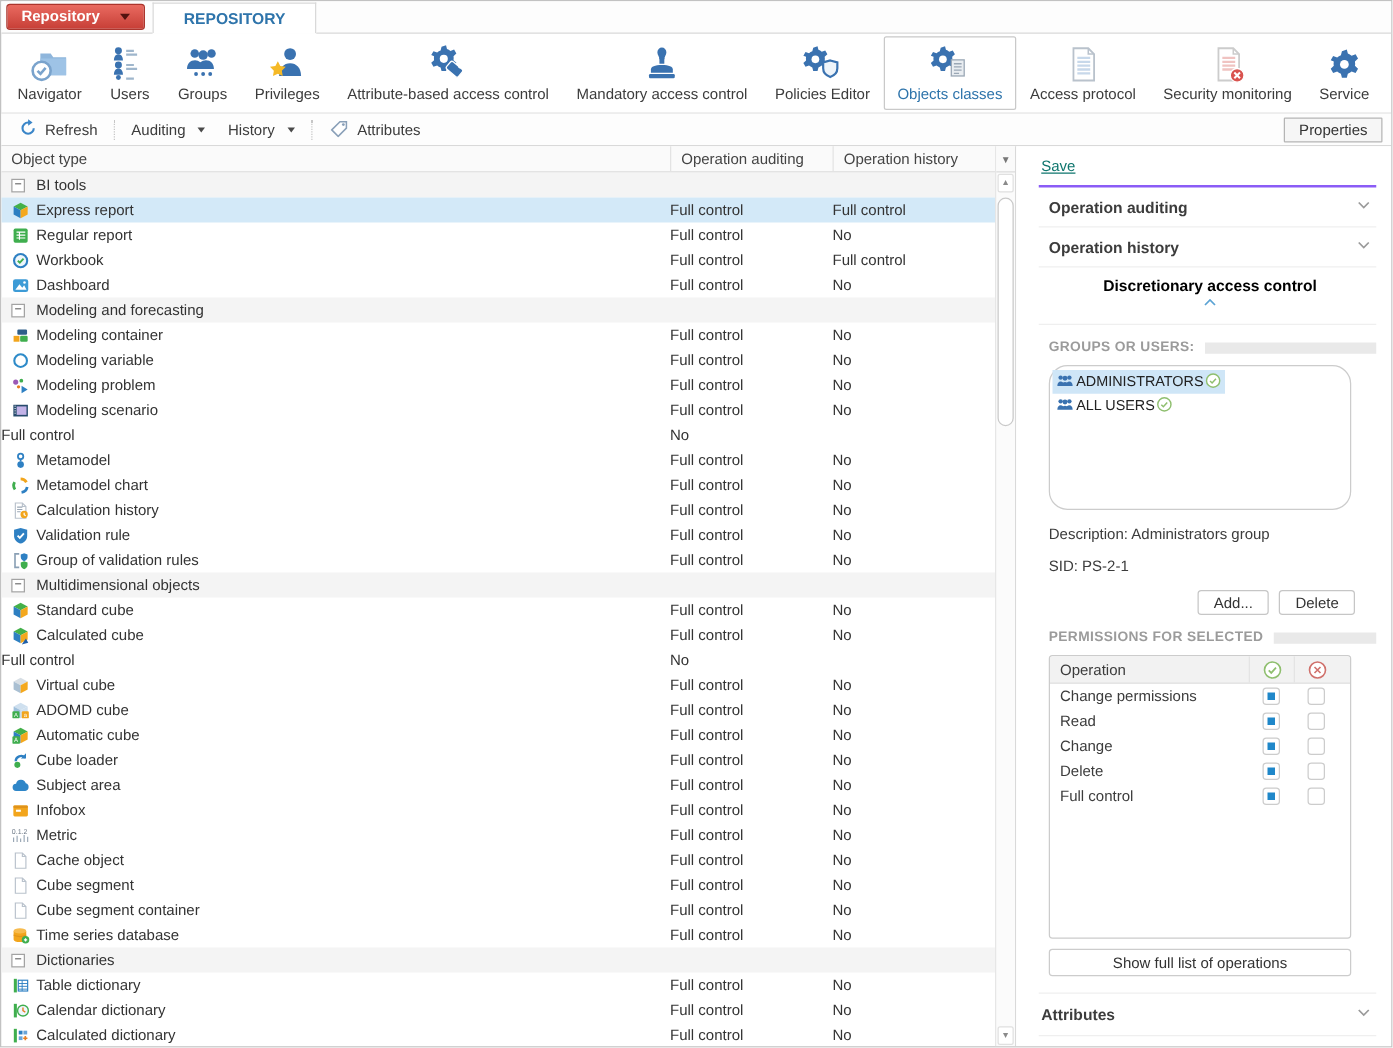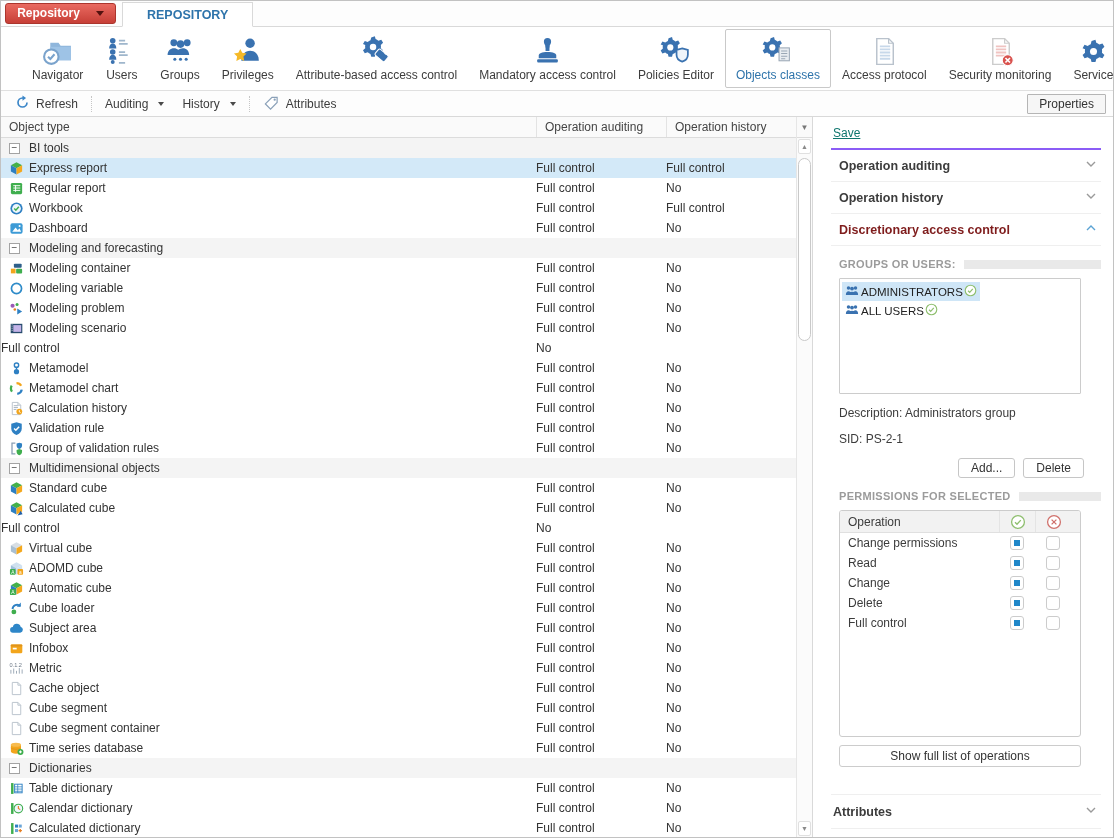--- a/index.html
+++ b/index.html
@@ -6,21 +6,21 @@
   html,body { margin:0; padding:0; background:#e9e9e9; font-family:"Liberation Sans",sans-serif; }
   .window { width:1114px; height:838px; background:#fff; border:1px solid #c2c2c2; display:flex; flex-direction:column; overflow:hidden; }
 
   
   .tabbar { height:26px; background:#fdfdfd; border-bottom:1px solid #d9d9d9; display:flex; align-items:flex-end; flex:0 0 auto; }
   .app-btn { align-self:center; margin:0 6px 1px 4px; width:111px; height:21px; background:linear-gradient(#e96a60,#c73f37); border:1px solid #ab352d; border-radius:3px; color:#fff; font-weight:bold; font-size:12px; display:flex; align-items:center; justify-content:center; gap:16px; cursor:default; }
   .app-caret { width:0; height:0; border-left:4px solid transparent; border-right:4px solid transparent; border-top:5px solid #53120f; }
   .tab { height:25px; background:#fff; border:1px solid #d9d9d9; border-bottom:1px solid #fff; margin-bottom:-1px; padding:0 24px; display:flex; align-items:center; color:#2e74ab; font-weight:bold; font-size:12.5px; }
 
   
-  .ribbon { height:64px; border-bottom:1px solid #e0e0e0; display:flex; align-items:stretch; padding:2px 20px; flex:0 0 auto; }
+  .ribbon { height:64px; border-bottom:1px solid #e0e0e0; display:flex; align-items:stretch; padding:2px 2px; flex:0 0 auto; }
   .ribbon-item { display:flex; flex-direction:column; align-items:center; justify-content:space-between; padding:5px 10px 5px; border:1px solid transparent; border-radius:2px; font-size:12px; color:#3c3c3c; white-space:nowrap; }
   .ribbon-item.selected { border-color:#c9c9c9; color:#2e74ab; background:#fff; }
   .ribbon-icon { height:34px; display:flex; align-items:center; }
 
   
   .toolbar { height:26px; background:#fdfdfd; border-bottom:1px solid #d9d9d9; display:flex; align-items:center; font-size:12px; color:#3c3c3c; padding:0 5px; flex:0 0 auto; }
   .tool-btn { display:flex; align-items:center; gap:6px; padding:3px 9px; border-radius:2px; }
   .caret-down { width:0; height:0; border-left:3.5px solid transparent; border-right:3.5px solid transparent; border-top:4px solid #4a4a4a; margin-left:4px; }
   .vsep { width:1px; height:16px; border-left:1px dotted #c6c6c6; margin:0 4px; }
   .properties-btn { margin-left:auto; margin-right:2px; border:1px solid #b5b5b5; background:#f6f6f6; padding:2px 11px; font-size:12px; color:#333; border-radius:1px; }
@@ -46,24 +46,24 @@
   .colmenu { height:21px; border-bottom:1px solid #dcdcdc; display:flex; align-items:center; justify-content:center; color:#777; font-size:8px; background:#fafafa; }
   .sb-btn { height:15px; margin:1px; display:flex; align-items:center; justify-content:center; color:#8a8a8a; font-size:7px; background:#fff; border:1px solid #e0e0e0; border-radius:2px; }
   .sb-track { flex:1; position:relative; }
   .sb-thumb { position:absolute; left:1px; right:1px; top:3px; height:183px; background:#fff; border:1px solid #c9c9c9; border-radius:7px; }
   .sb-down { margin-top:auto; }
 
   
   .panel { flex:1; display:flex; flex-direction:column; background:#fff; font-size:12px; color:#3c3c3c; padding:0 12px 8px 18px; min-width:0; overflow:hidden; }
   .save-row { color:#0f766e; padding:9px 2px 8px 2px; border-bottom:2px solid #8b5cf6;text-decoration:underline; }
   .section { display:flex; align-items:center; justify-content:space-between; padding:8px 4px 8px 8px; border-bottom:1px solid #efefef; font-weight:bold; font-size:12.5px; color:#3c3c3c; }
-  .section.expanded { color:#7f1d1d; }
+  .section.expanded { color:#000000;flex-direction:column; }
   .heading { display:flex; align-items:center; gap:8px; color:#9b9b9b; font-size:11px; font-weight:bold; letter-spacing:.3px; margin:12px 0 8px 8px; white-space:nowrap; }
   .heading::after { content:""; flex:1; height:9px; background:#e9e9e9; }
-  .listbox { margin-left:8px; width:242px; height:116px; border:1px solid #ccc; border-radius:1px; padding:3px 2px; flex:0 0 auto; }
+  .listbox { margin-left:8px; width:242px; height:116px; border:1px solid #ccc; border-radius:15px; padding:3px 2px; flex:0 0 auto; }
   .user-row { display:flex; align-items:center; height:19px; padding:0 3px; width:max-content; }
   .user-row.selected { background:#cfe6f7; }
   .user-name { font-size:11.5px; color:#222; margin:0 1px 0 2px; }
   .meta-line { margin:12px 0 0 8px; }
   .btnrow { display:flex; justify-content:flex-end; gap:8px; width:245px; margin:12px 0 0 8px; }
   .btn { border:1px solid #c6c6c6; border-radius:3px; background:#fff; padding:2px 12px; font-size:12px; color:#333; font-family:"Liberation Sans",sans-serif; }
   .permbox { margin-left:8px; width:242px; height:227px; border:1px solid #ccc; border-radius:3px; overflow:hidden; flex:0 0 auto; }
   .permhead { display:grid; grid-template-columns:1fr 36px 36px 9px; height:22px; align-items:center; background:#f2f2f2; border-bottom:1px solid #e0e0e0; color:#3c3c3c; }
   .permhead .hc { display:flex; align-items:center; justify-content:center; height:100%; border-left:1px solid #e4e4e4; }
   .ph-label { padding-left:8px; }

